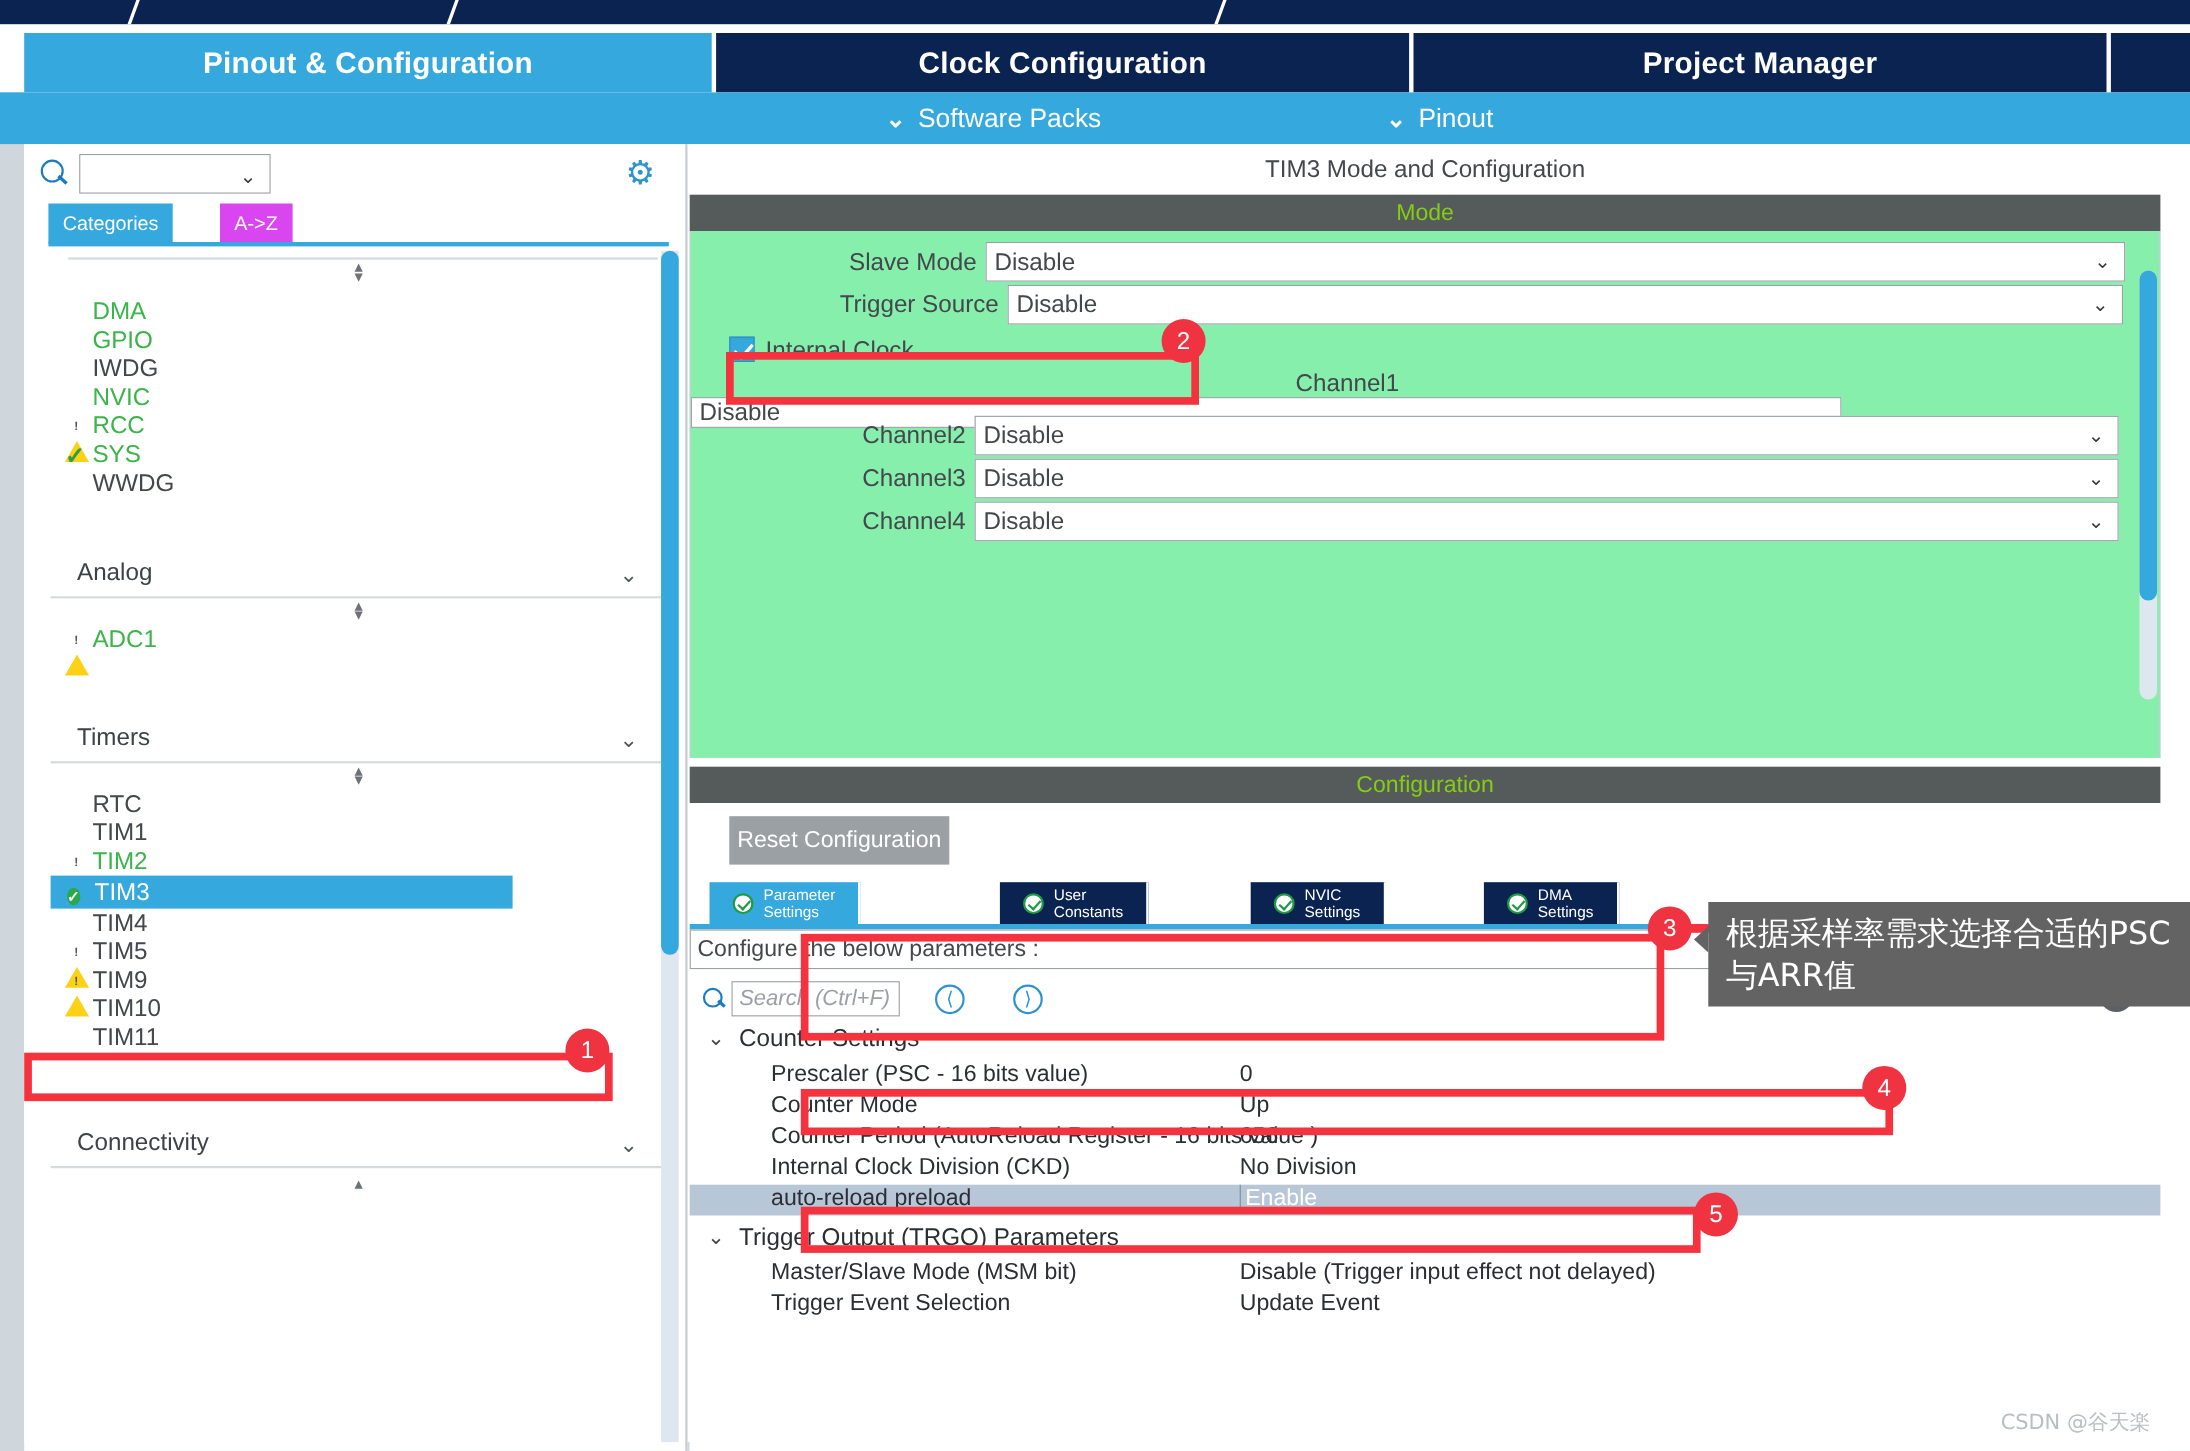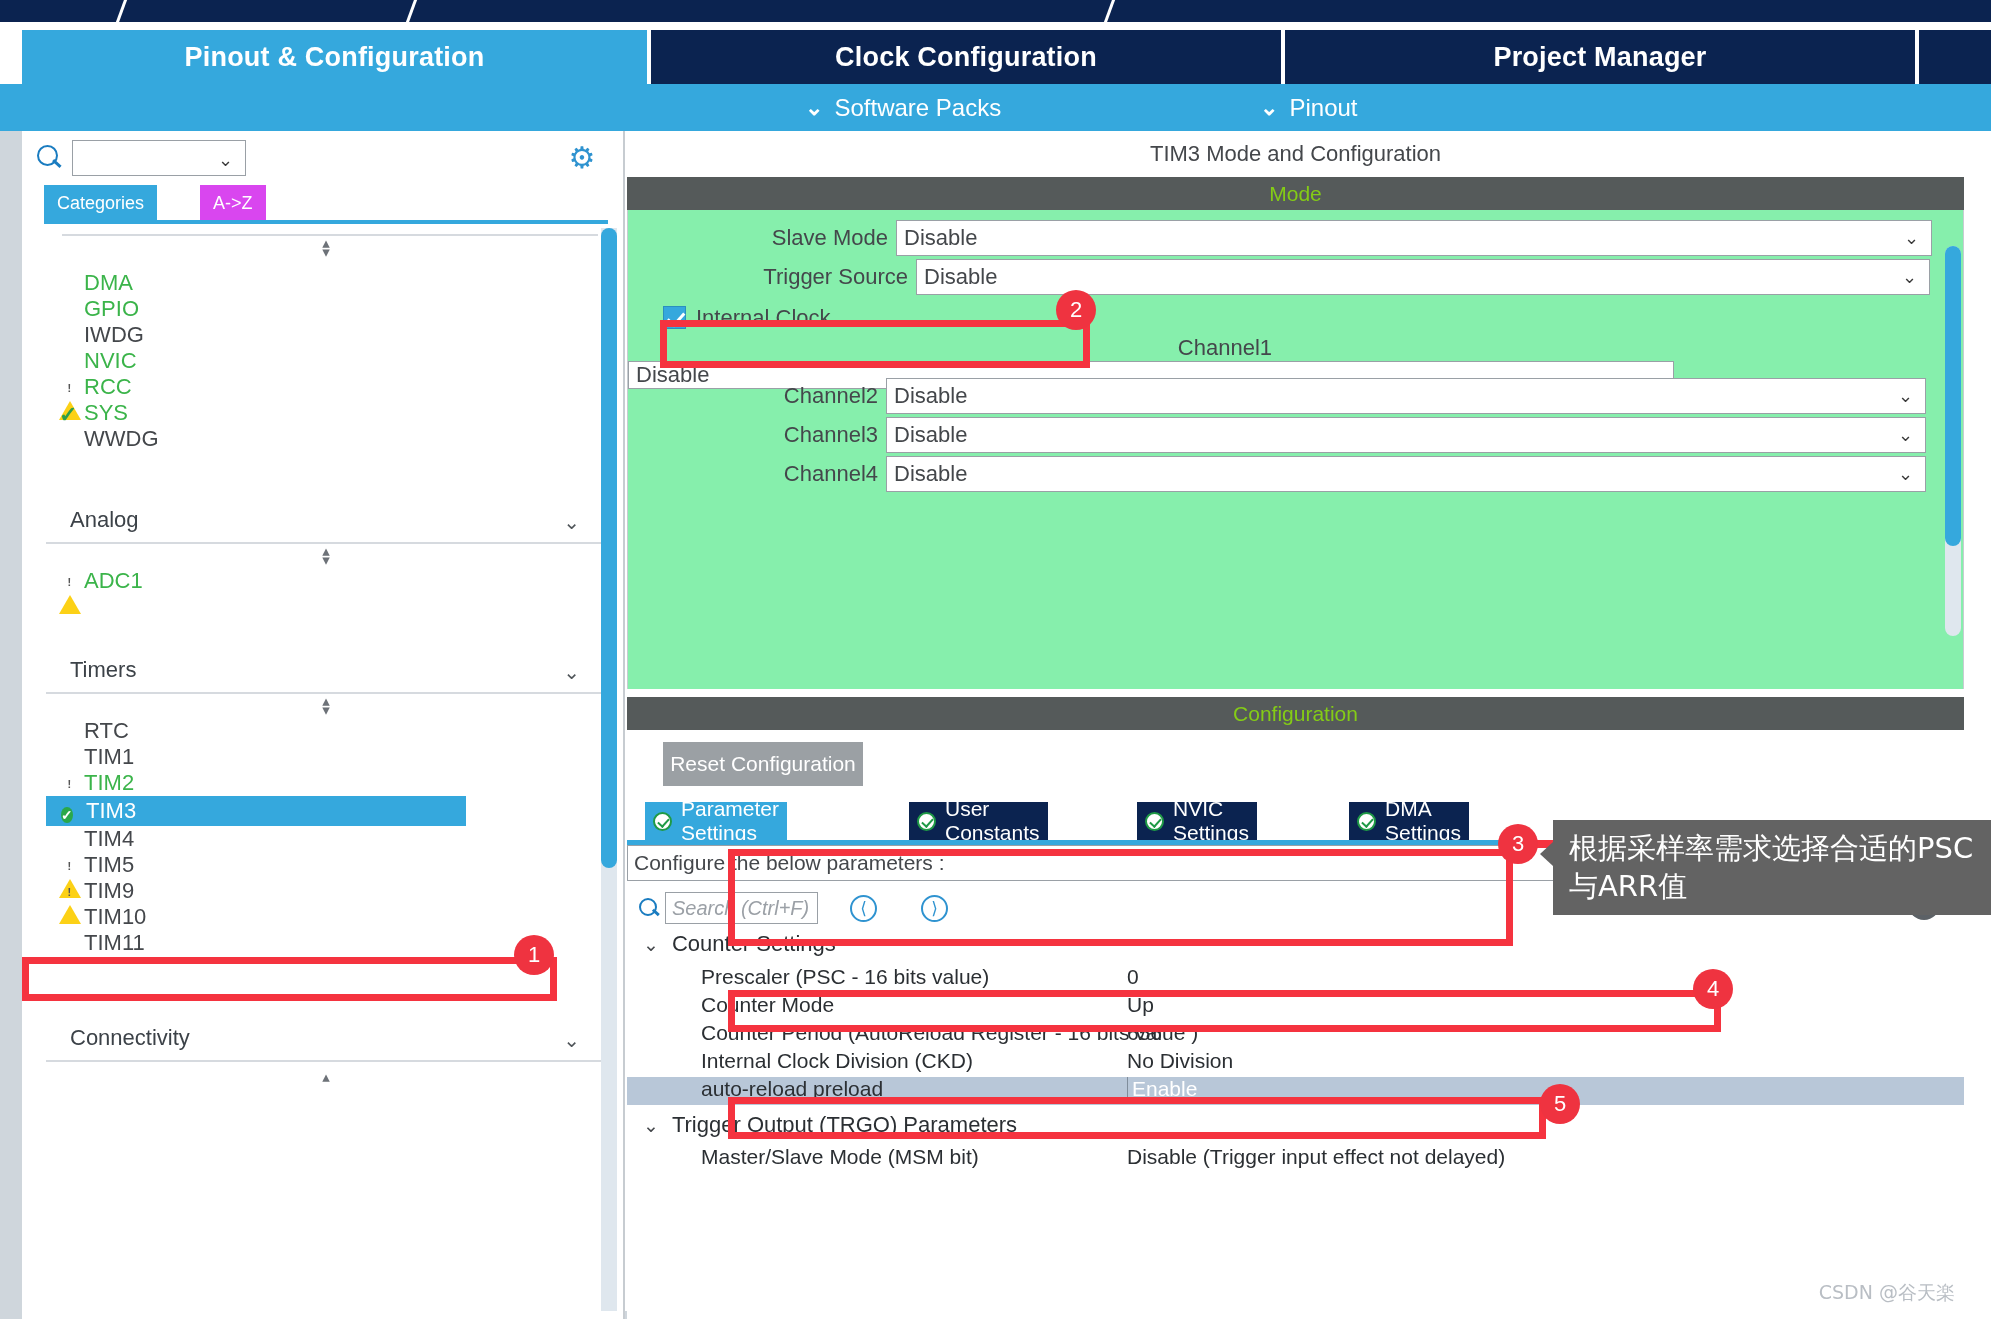--- a/index.html
+++ b/index.html
@@ -226,23 +226,23 @@
   }
   .resetbtn{
     position:absolute; left:18px; top:12px; width:200px; height:44px;
     background:#9ba0a4; color:#ffffff; font-size:21px;
     display:flex; align-items:center; justify-content:center;
     border:none;
     margin-left:18px;
   }
   .cfgtabs{ position:absolute; left:0; top:72px; height:38px; }
   .cfgtab{
-    position:absolute; top:0; height:38px; padding:0 8px;
+    position:absolute; top:0; height:38px; padding:0 21px;
     display:flex; align-items:center; gap:9px;
-    background:#0b2350; color:#ffffff; font-size:21px;
+    background:#0b2350; color:#ffffff; font-size:14px;
     border-right:2px solid #ffffff;
   }
   .cfgtab.active{ background:#35a8dd; }
   .okdot{
     width:19px;height:19px;border-radius:50%;
     background:#ffffff; border:2px solid #1f9a46;
     position:relative; flex:0 0 auto;
   }
   .okdot::after{
     content:""; position:absolute; left:4.5px; top:2px; width:5px;height:9px;
@@ -622,20 +622,24 @@
 
     <div class="grouprow" style="top:380px">
       <span class="gchev">⌄</span>
       <span>Trigger Output (TRGO) Parameters</span>
     </div>
 
     <div class="paramrow" style="top:415px">
       <span class="pname">Master/Slave Mode (MSM bit)</span>
       <span class="pval">Disable (Trigger input effect not delayed)</span>
     </div>
+    <div class="paramrow" style="top:443px">
+      <span class="pname">Trigger Event Selection</span>
+      <span class="pval">Update Event</span>
+    </div>
   </div>
 
   <div class="watermark">CSDN @谷天楽</div>
 </div>
 
 <div class="redbox" style="left:22px; top:957px; width:535px; height:44px;"></div>
 <div class="badge" style="left:514px; top:935px;">1</div>
 
 <div class="redbox" style="left:660px; top:320px; width:430px; height:48px;"></div>
 <div class="badge" style="left:1056px; top:290px;">2</div>

